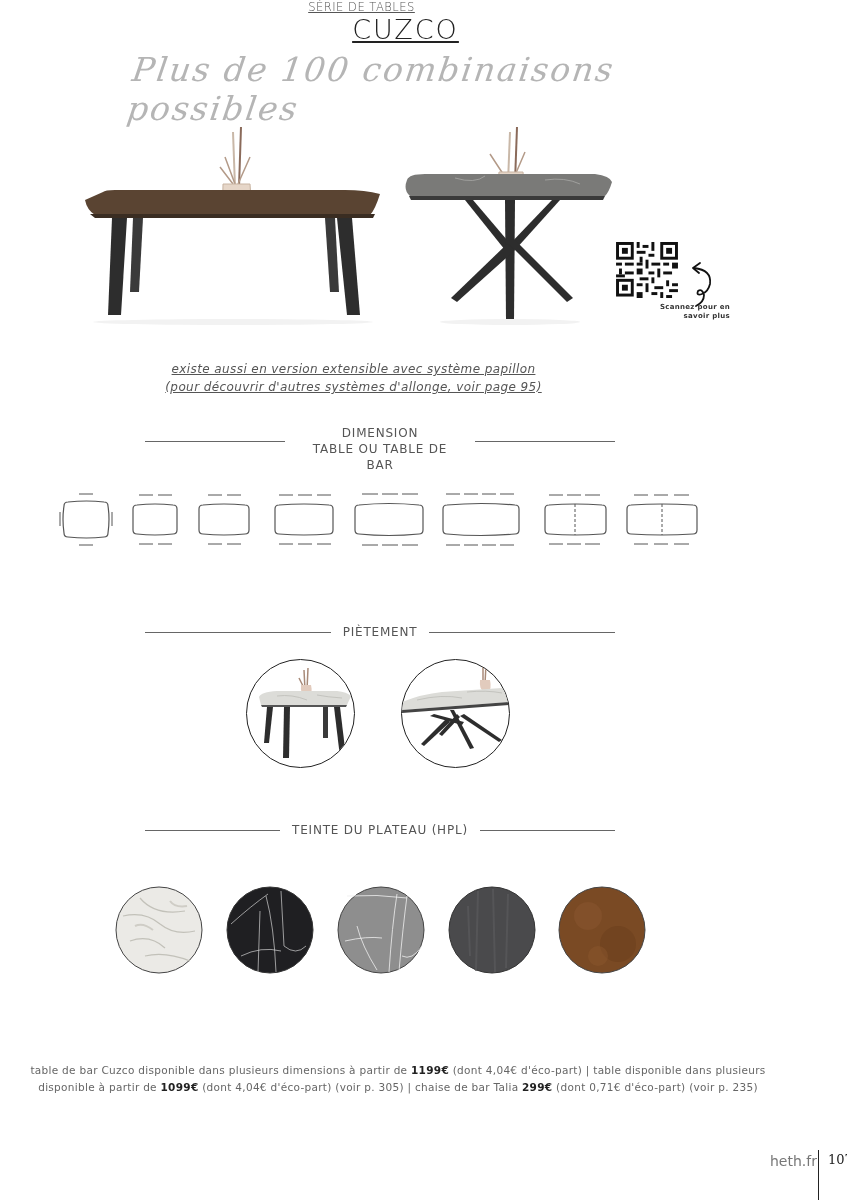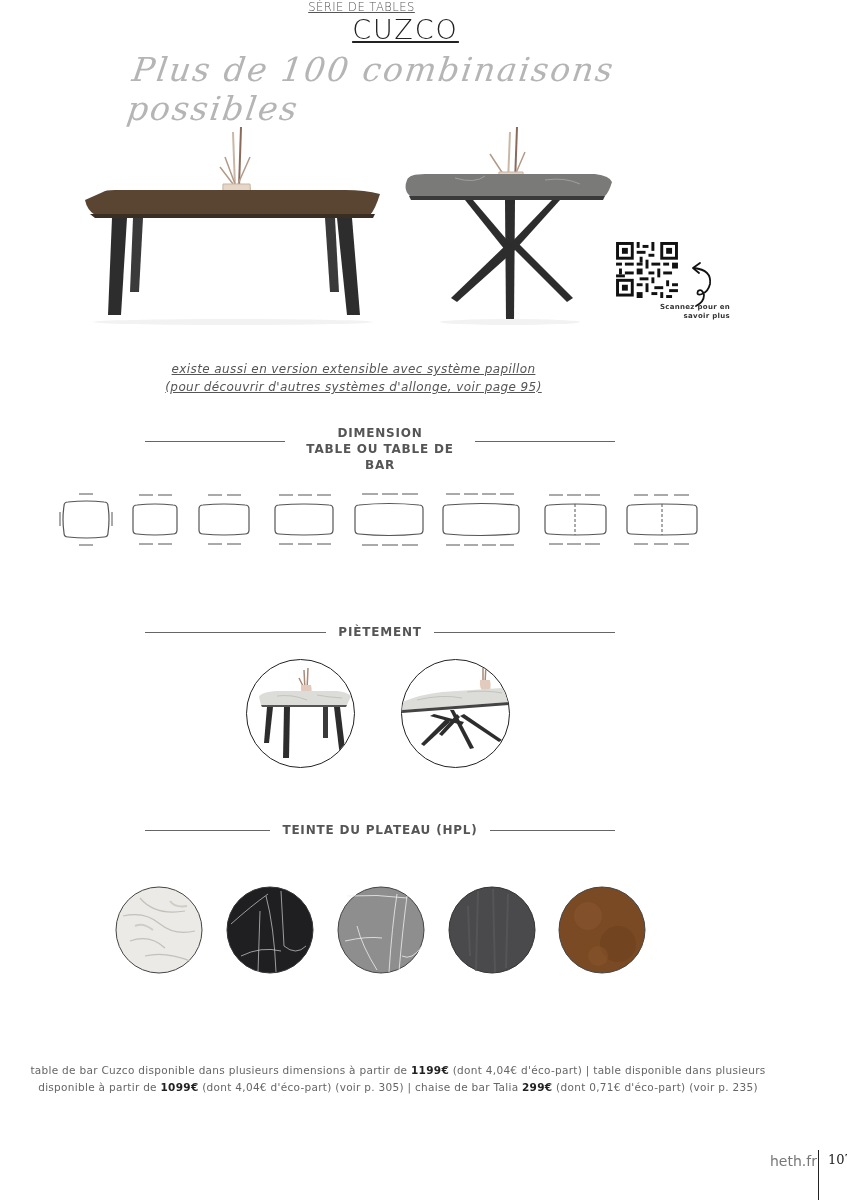--- a/index.html
+++ b/index.html
@@ -10,21 +10,21 @@
 
   .series-label { top: 0; font-size: 11.5px; letter-spacing: 0.5px; color: #555; font-weight: 300; }
   .title { top: 14px; font-size: 27px; letter-spacing: 2px; color: #222; font-weight: 300; margin-left: 44px; }
   .script { top: 50px; left: 130px; width: 520px; font-family: "DejaVu Serif", serif; font-style: italic;
             font-size: 33px; color: #b5b5b5; letter-spacing: 2px; text-align: left; transform: skewX(-8deg); }
 
   .caption { top: 360px; font-size: 12px; font-style: italic; color: #555; line-height: 18px; letter-spacing: 0.4px; }
 
   .section-head { display: flex; align-items: center; justify-content: center; left: 145px; width: 470px; }
   .section-head .line { flex: 1; height: 1px; background: #666; }
-  .section-head .label { padding: 0 12px; font-size: 12px; letter-spacing: 0.8px; color: #555; text-align: center; line-height: 16px; font-weight: bold; }
+  .section-head .label { padding: 0 12px; font-size: 12px; letter-spacing: 0.8px; color: #555; text-align: center; line-height: 16px; }
 
   .qr-box { left: 616px; top: 242px; width: 62px; height: 56px; }
   .qr-text { left: 603px; top: 303px; width: 84px; font-size: 7px; font-weight: bold; color: #333; text-align: right; line-height: 9px; letter-spacing: 0.3px; margin-left: 43px; }
 
   .circle { position: absolute; border-radius: 50%; border: 1px solid #222; overflow: hidden; }
 
   .footnote { top: 1062px; left: -2px; width: 800px; font-size: 10.5px; color: #666; line-height: 17px; letter-spacing: 0.3px; text-align: center; }
   .footnote b { color: #222; }
 
   .footer-site { left: 770px; top: 1153px; font-size: 14px; color: #777; }

